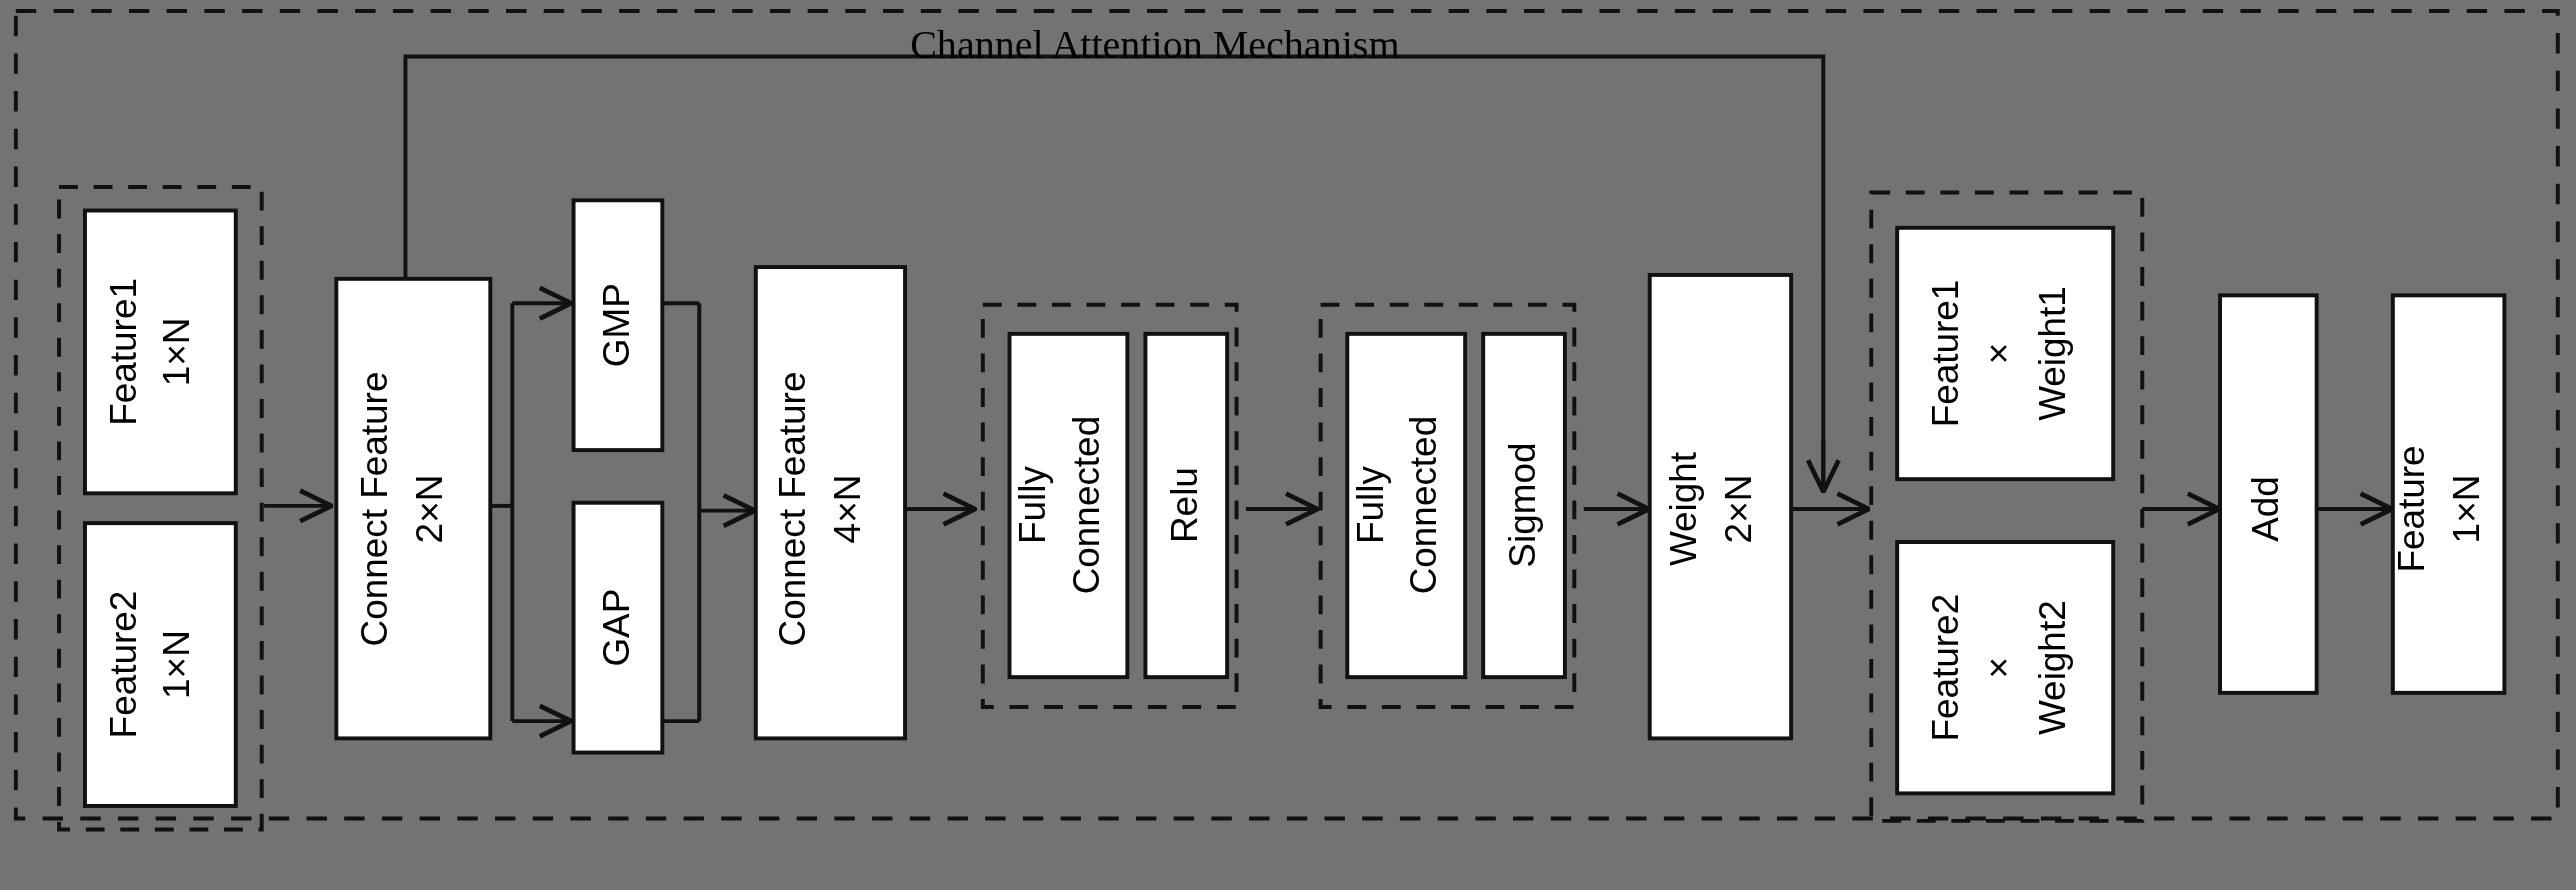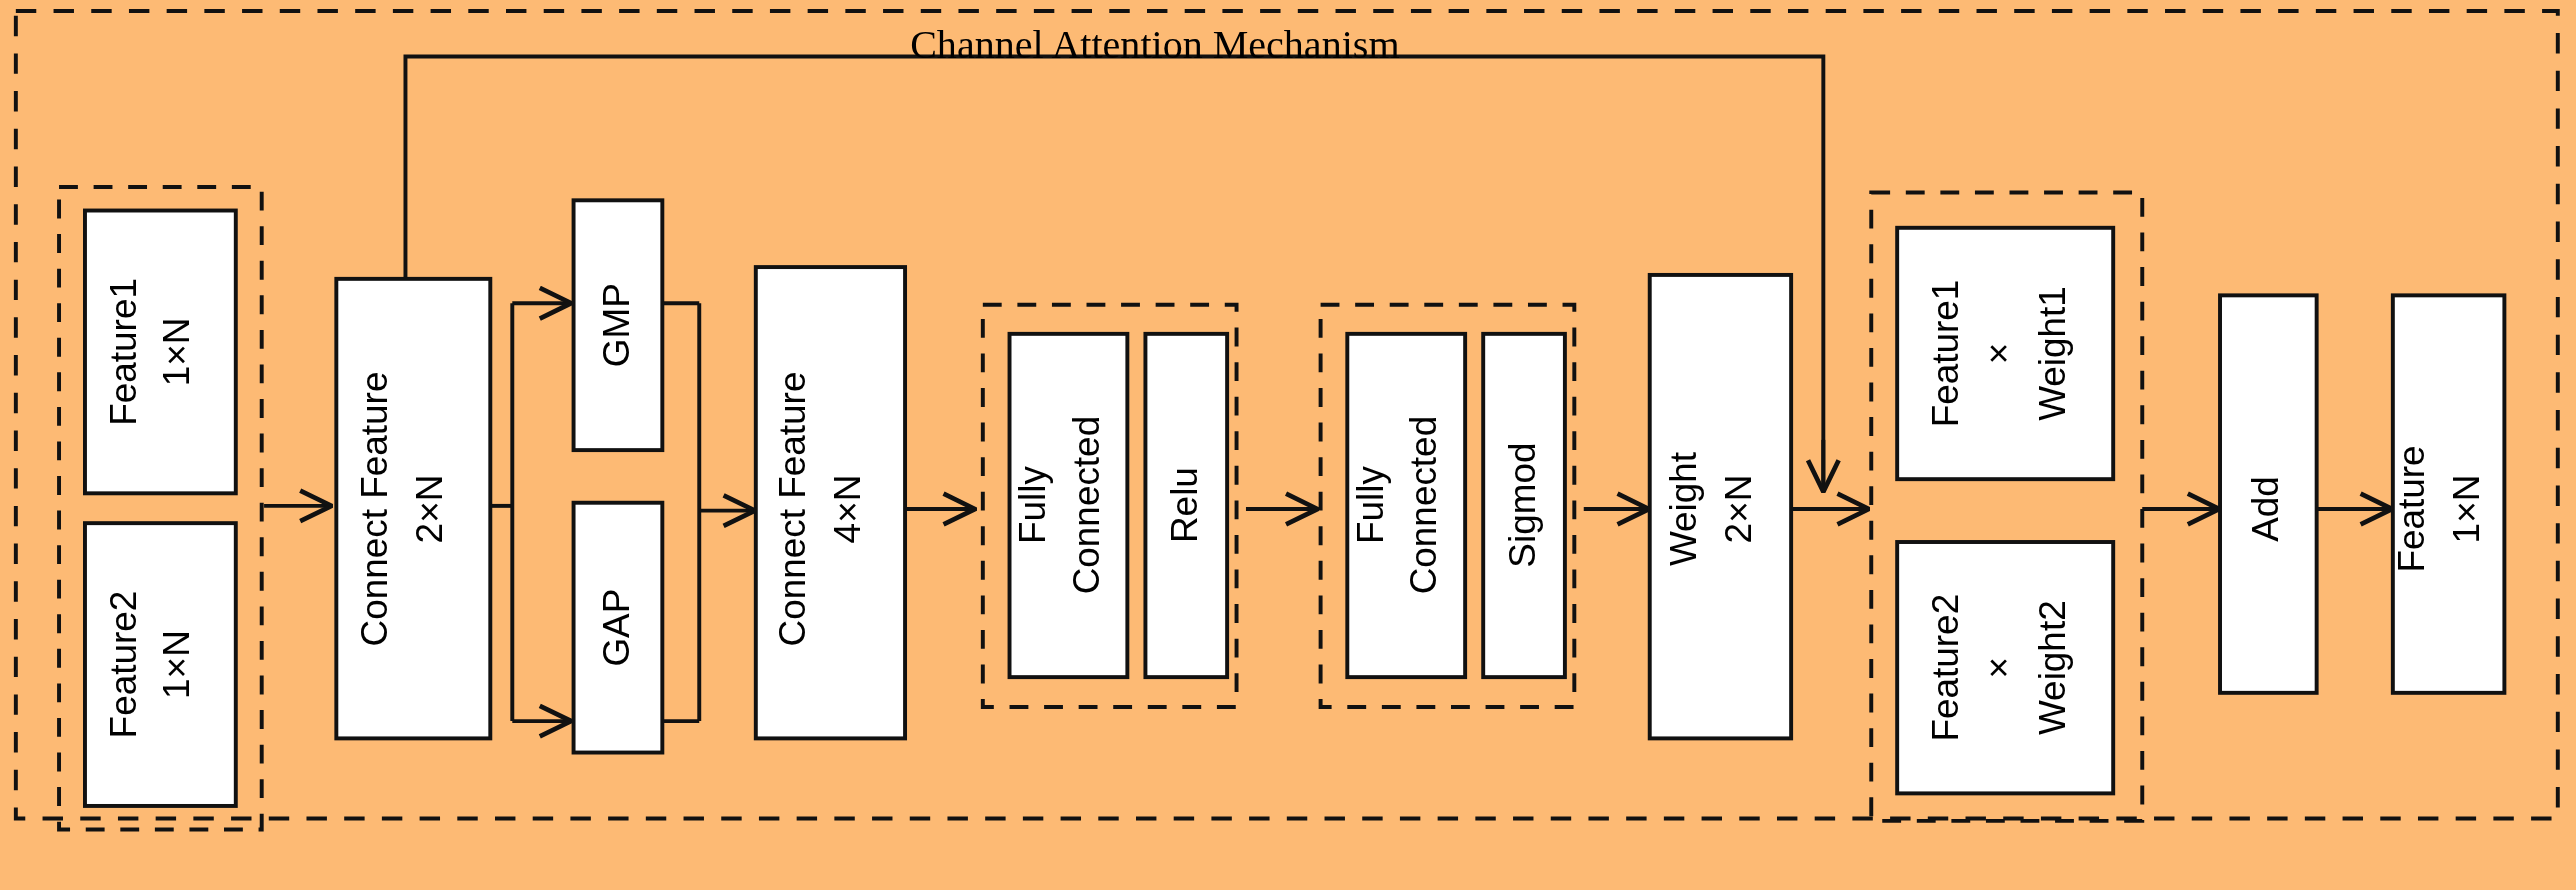--- a/index.html
+++ b/index.html
@@ -4,21 +4,21 @@
 <style>
   html, body {
     margin: 0;
     padding: 0;
     background: #ffffff;
   }
   #stage {
     position: relative;
     width: 2576px;
     height: 890px;
-    background: #fdba74;
+    background: #737373;
     font-family: "Liberation Sans", sans-serif;
   }
   #diagram-svg {
     position: absolute;
     top: 0; left: 0;
     width: 2576px;
     height: 890px;
   }
   .box-label {
     font-family: "Liberation Sans", sans-serif;

